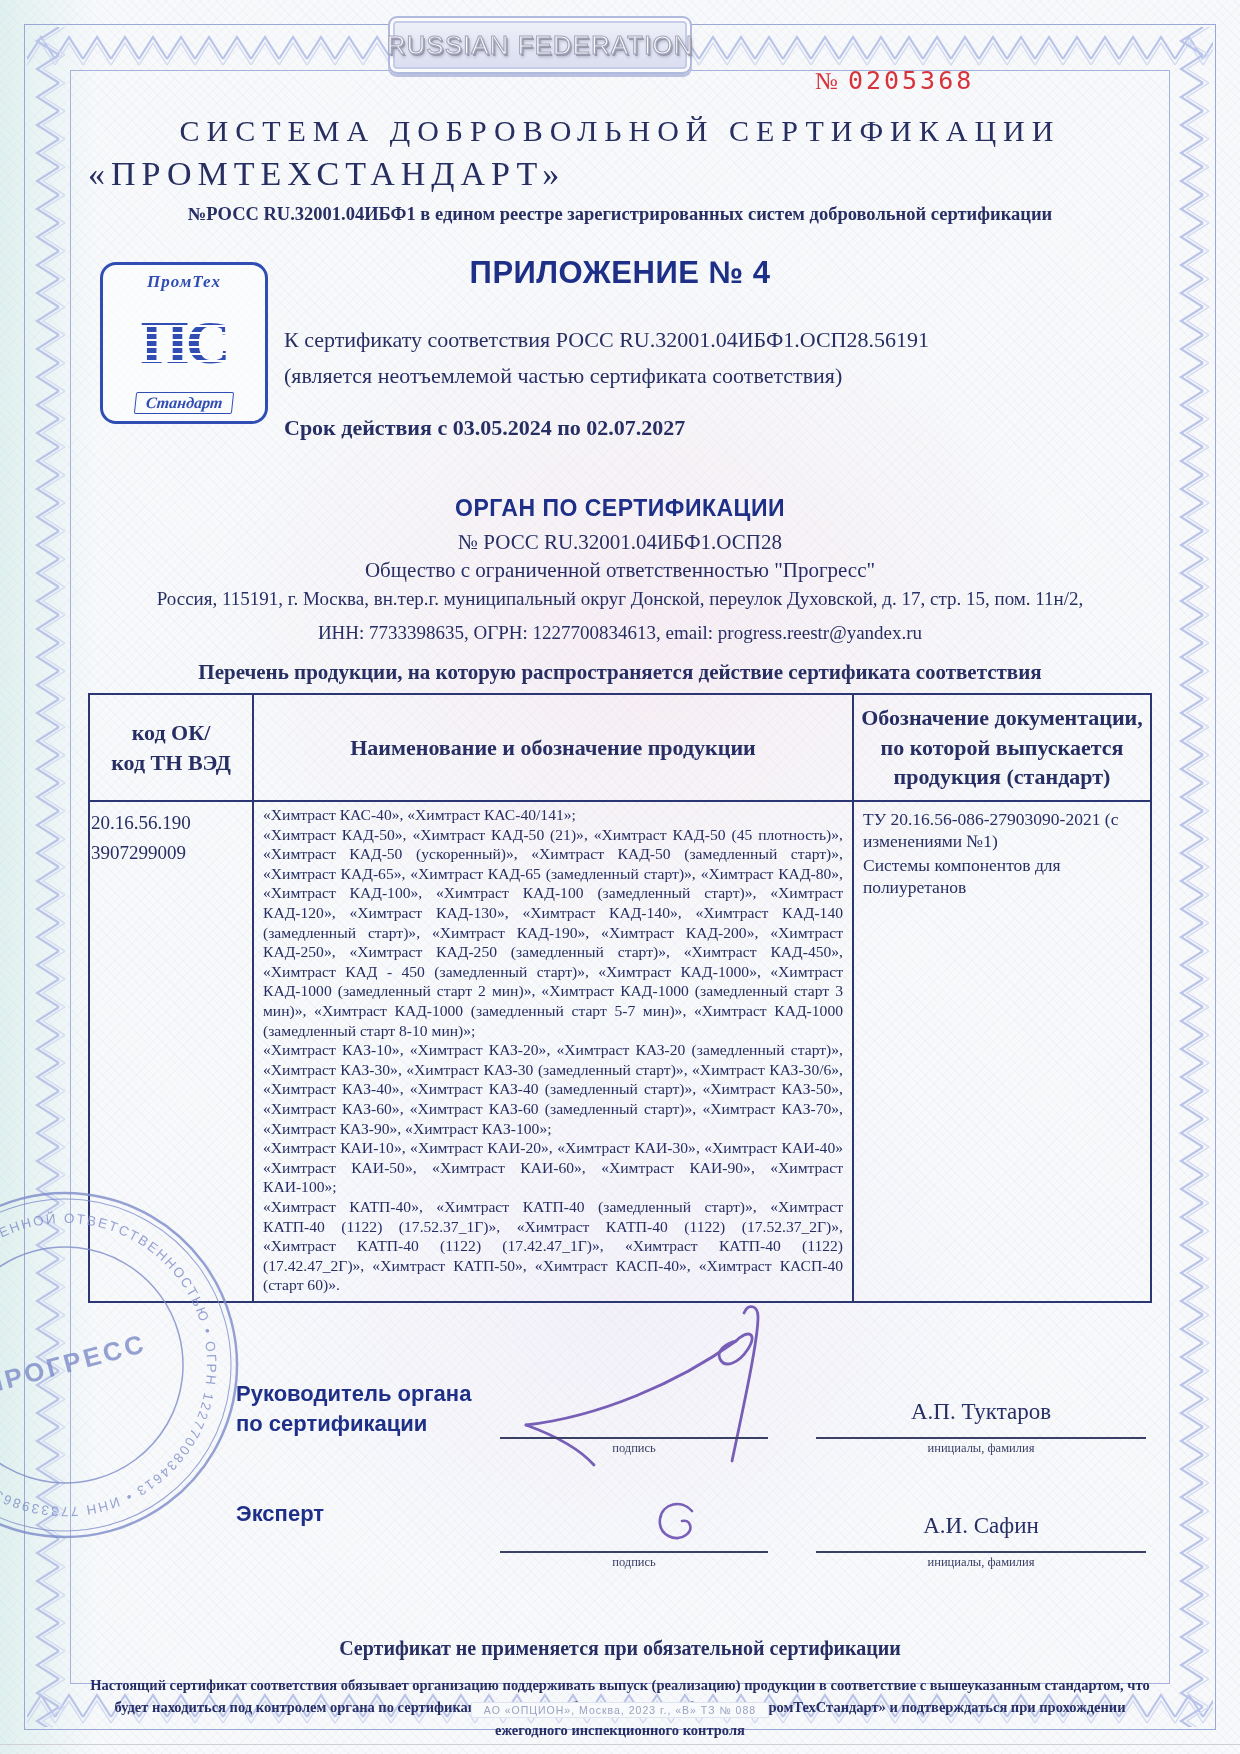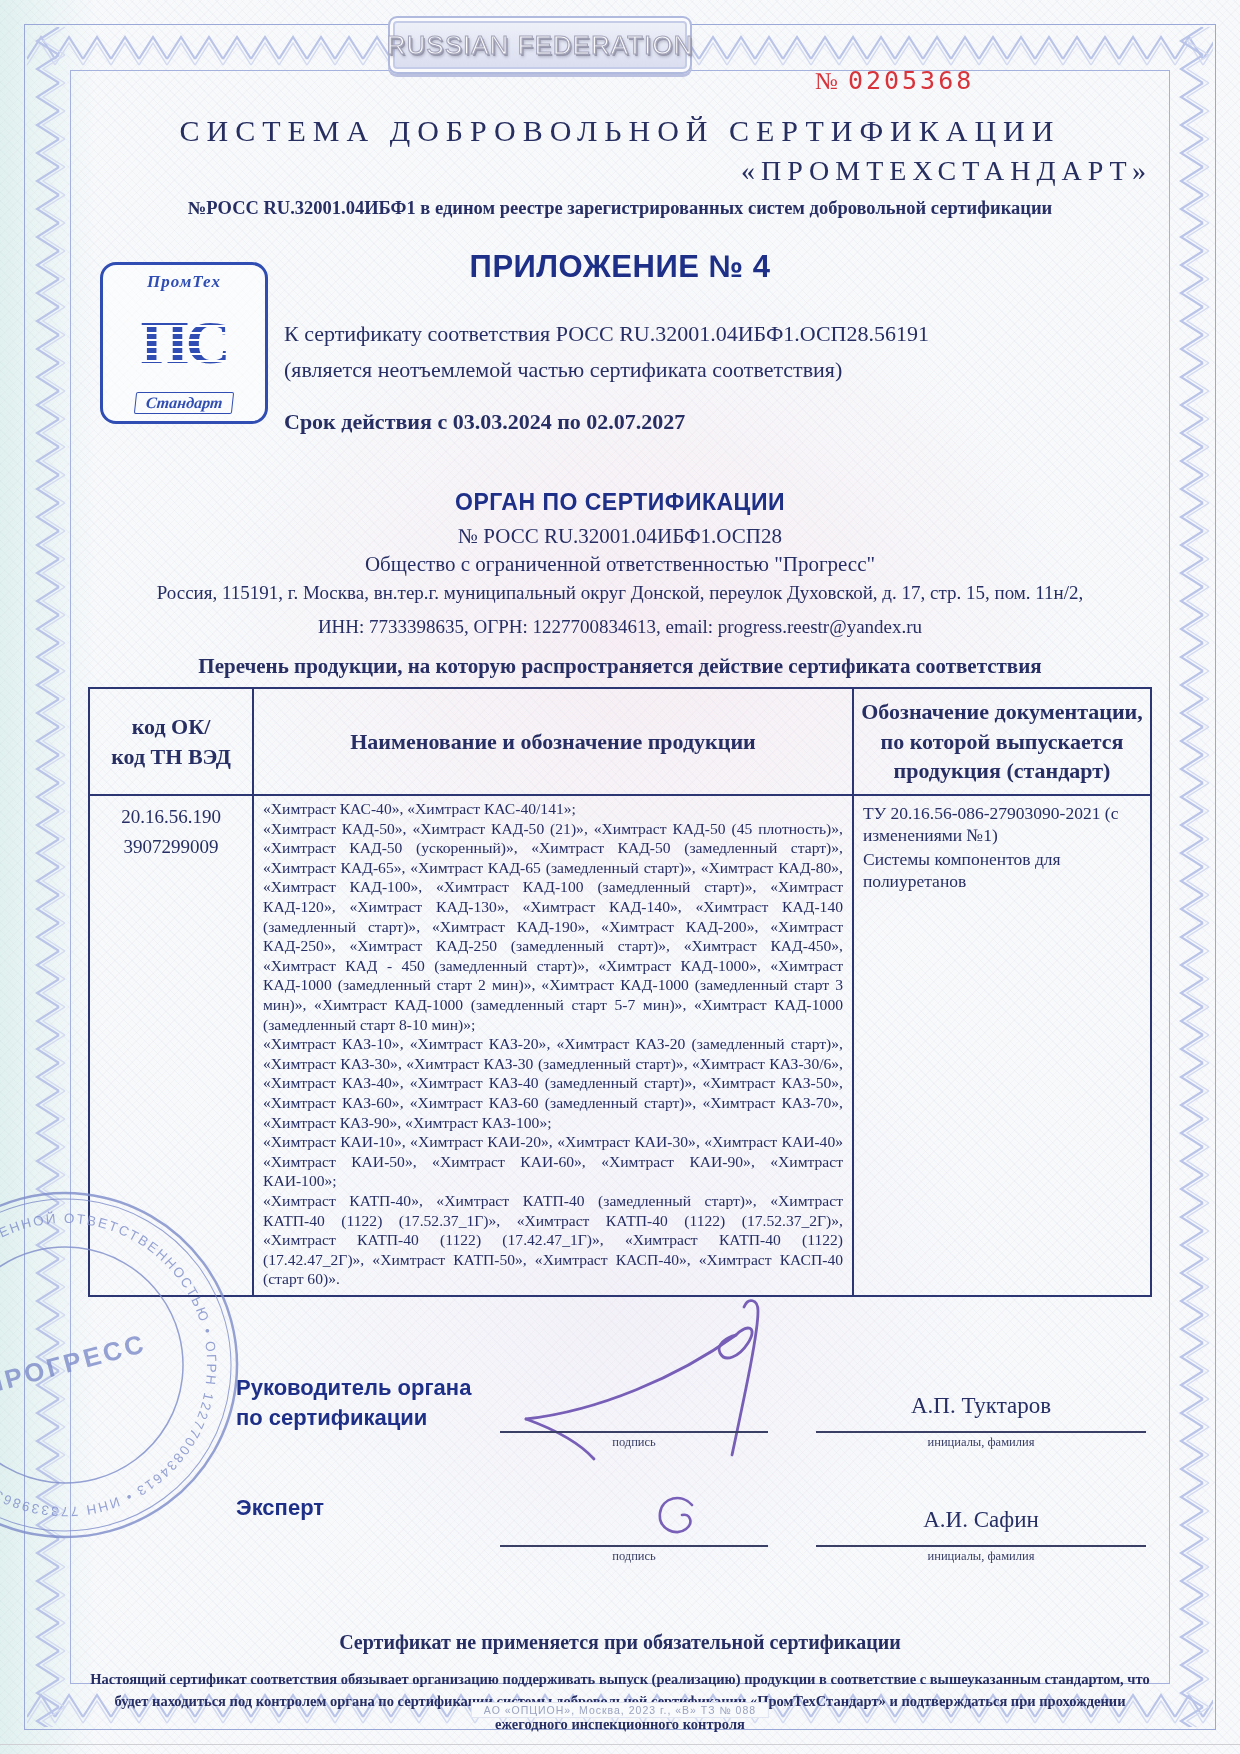--- a/index.html
+++ b/index.html
@@ -36,21 +36,21 @@
     letter-spacing:1px; color:#fcfcfe; white-space:nowrap;
     -webkit-text-stroke:1.1px #a4a4ba;
     text-shadow:1.5px 1.5px 0 #9898ac, 2px 3px 3px rgba(60,60,90,.35); }
   .serial { position:absolute; top:66px; left:815px; z-index:6; color:#d8333b;
     display:flex; gap:10px; align-items:baseline; }
   .serial-no { font-size:24px; }
   .serial-digits { font-family:"DejaVu Sans Mono", monospace; font-size:25px; letter-spacing:3px; }
   
   .content { position:absolute; left:88px; top:70px; width:1064px; }
   .title1 { text-align:center; font-size:30px; letter-spacing:7px; margin-top:44px; white-space:nowrap; color:#272e60; }
-  .title2 { text-align:right; font-size:28px; letter-spacing:6px; margin-top:7px; color:#272e60; }
+  .title2 { text-align:left; font-size:34px; letter-spacing:6px; margin-top:7px; color:#272e60; }
   .registry { text-align:center; font-weight:bold; font-size:18.5px; margin-top:11px; white-space:nowrap; }
   .agency { text-align:center; font-weight:bold; font-size:21px; margin-top:4px; white-space:nowrap; }
   .appendix-title { font-family:"Liberation Sans",sans-serif; font-weight:bold; font-size:31px;
     color:#1e2f88; text-align:center; margin-top:30px; letter-spacing:.5px; }
   .appendix-info { padding-left:196px; font-size:22px; margin-top:36px; }
   .appendix-info .line2 { margin-top:10px; }
   .validity { margin-top:26px; font-weight:bold; }
   
   .logo { position:absolute; left:100px; top:262px; width:168px; height:162px; z-index:4;
     border:3px solid #2f4db3; border-radius:16px; background:rgba(255,255,255,.55);
@@ -71,21 +71,21 @@
   .org-name { text-align:center; font-size:21px; margin-top:3px; }
   .org-address { text-align:center; font-size:19px; margin-top:5px; white-space:nowrap; }
   .org-contacts { text-align:center; font-size:19px; margin-top:12px; }
   .products-heading { text-align:center; font-weight:bold; font-size:21px; margin-top:16px; }
   
   table.products { width:100%; border-collapse:collapse; margin-top:8px; }
   table.products th, table.products td { border:2px solid #2c3672; }
   table.products th { padding:8px 6px; font-size:22px; line-height:1.35; font-weight:bold; vertical-align:middle; }
   th.col1 { width:150px; white-space:pre-line; }
   th.col3 { width:284px; font-size:20.5px; }
-  td.codes { vertical-align:top; text-align:center; font-size:19px; padding-top:6px; line-height:1.6;border-radius:9px; }
+  td.codes { vertical-align:top; font-size:19px; padding-top:6px; line-height:1.6;border-radius:9px; }
   td.prods { vertical-align:top; padding:3px 9px 6px; height:458px; }
   td.prods p { margin:0; font-size:15.6px; line-height:19.6px; text-align:justify; }
   td.docs { vertical-align:top; padding:6px 9px; font-size:17.5px; line-height:22px; }
   td.docs p { margin:0 0 2px; }
   
   .sig-area { position:relative; margin-top:16px; height:300px; }
   .sig-role { position:absolute; left:148px; font-family:"Liberation Sans",sans-serif; font-weight:bold;
     color:#1e2f88; font-size:22px; line-height:1.35; white-space:pre-line; }
   .role-head { top:60px; }
   .role-expert { top:180px; }
@@ -176,21 +176,21 @@
   <div class="content">
     <div class="title1">СИСТЕМА ДОБРОВОЛЬНОЙ СЕРТИФИКАЦИИ</div>
     <div class="title2">«ПРОМТЕХСТАНДАРТ»</div>
     <div class="registry">№РОСС RU.32001.04ИБФ1 в едином реестре зарегистрированных систем добровольной сертификации</div>
 
     <div class="appendix-title">ПРИЛОЖЕНИЕ № 4</div>
 
     <div class="appendix-info">
       <div class="line1">К сертификату соответствия РОСС RU.32001.04ИБФ1.ОСП28.56191</div>
       <div class="line2">(является неотъемлемой частью сертификата соответствия)</div>
-      <div class="validity">Срок действия с 03.03.2024 по 02.07.2027</div>
+      <div class="validity">Срок действия с 03.05.2024 по 02.07.2027</div>
     </div>
 
     <div class="org-heading">ОРГАН ПО СЕРТИФИКАЦИИ</div>
     <div class="org-number">№ РОСС RU.32001.04ИБФ1.ОСП28</div>
     <div class="org-name">Общество с ограниченной ответственностью "Прогресс"</div>
     <div class="org-address">Россия, 115191, г. Москва, вн.тер.г. муниципальный округ Донской, переулок Духовской, д. 17, стр. 15, пом. 11н/2,</div>
     <div class="org-contacts">ИНН: 7733398635, ОГРН: 1227700834613, email: progress.reestr@yandex.ru</div>
 
     <div class="products-heading">Перечень продукции, на которую распространяется действие сертификата соответствия</div>
 

